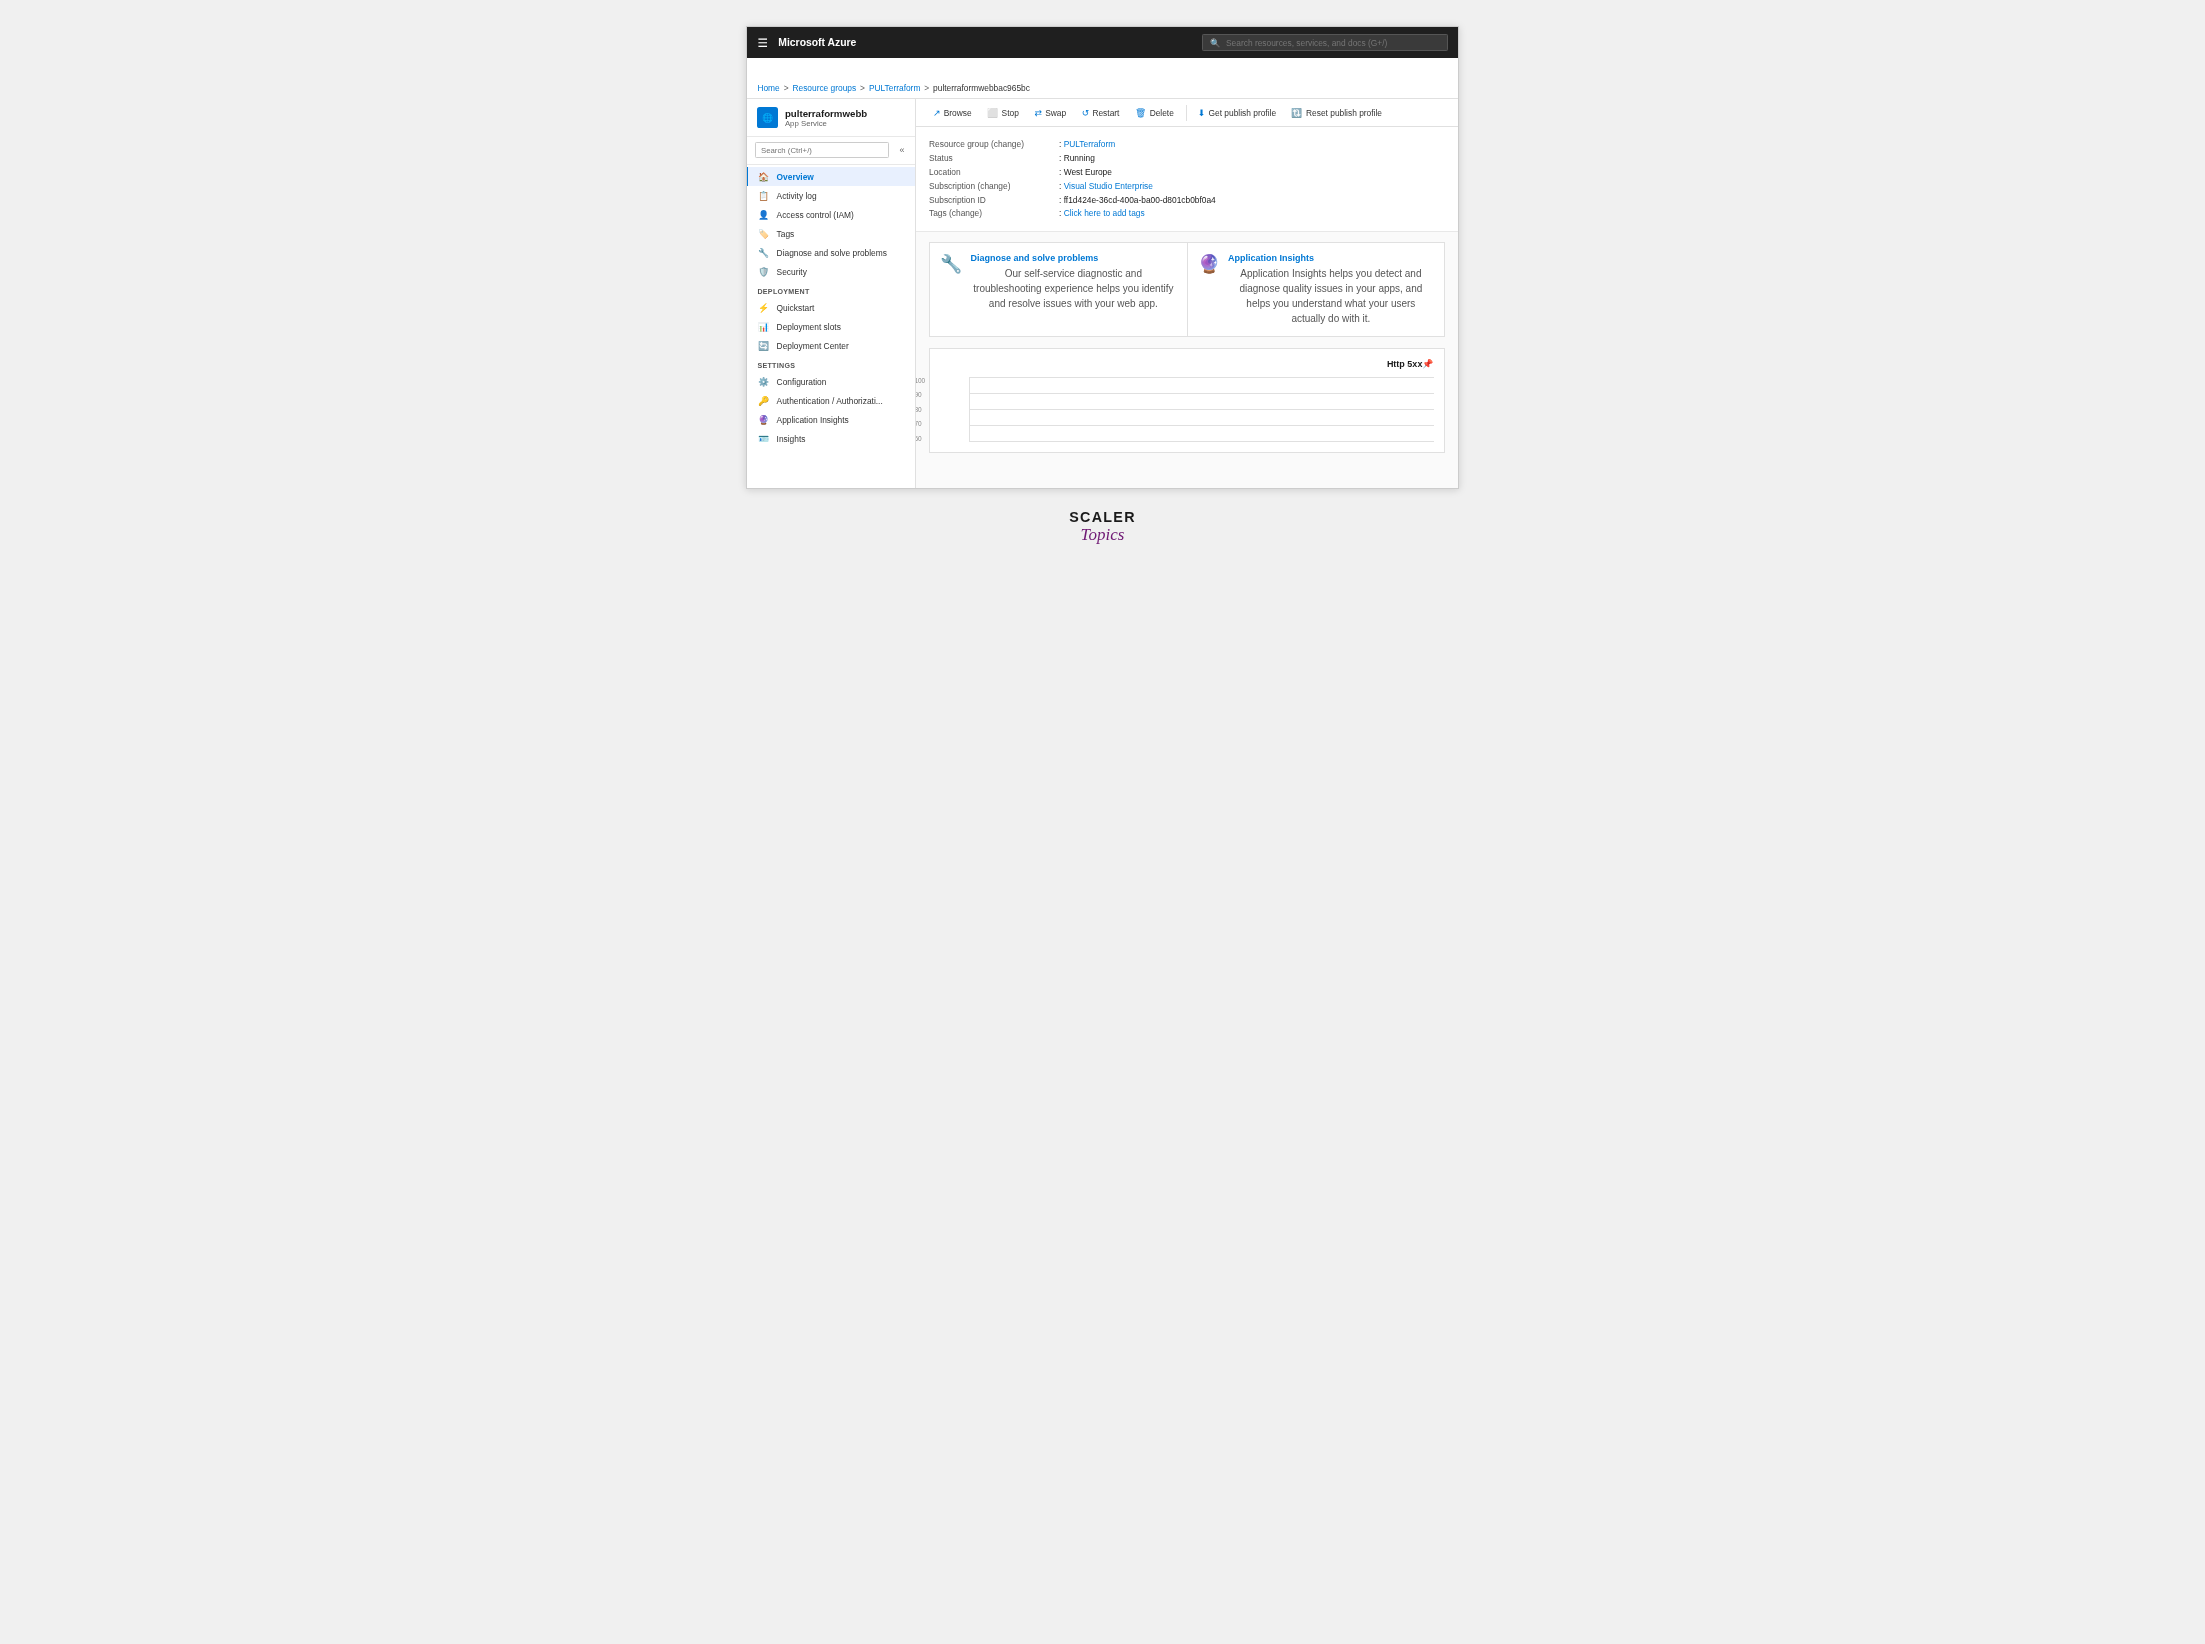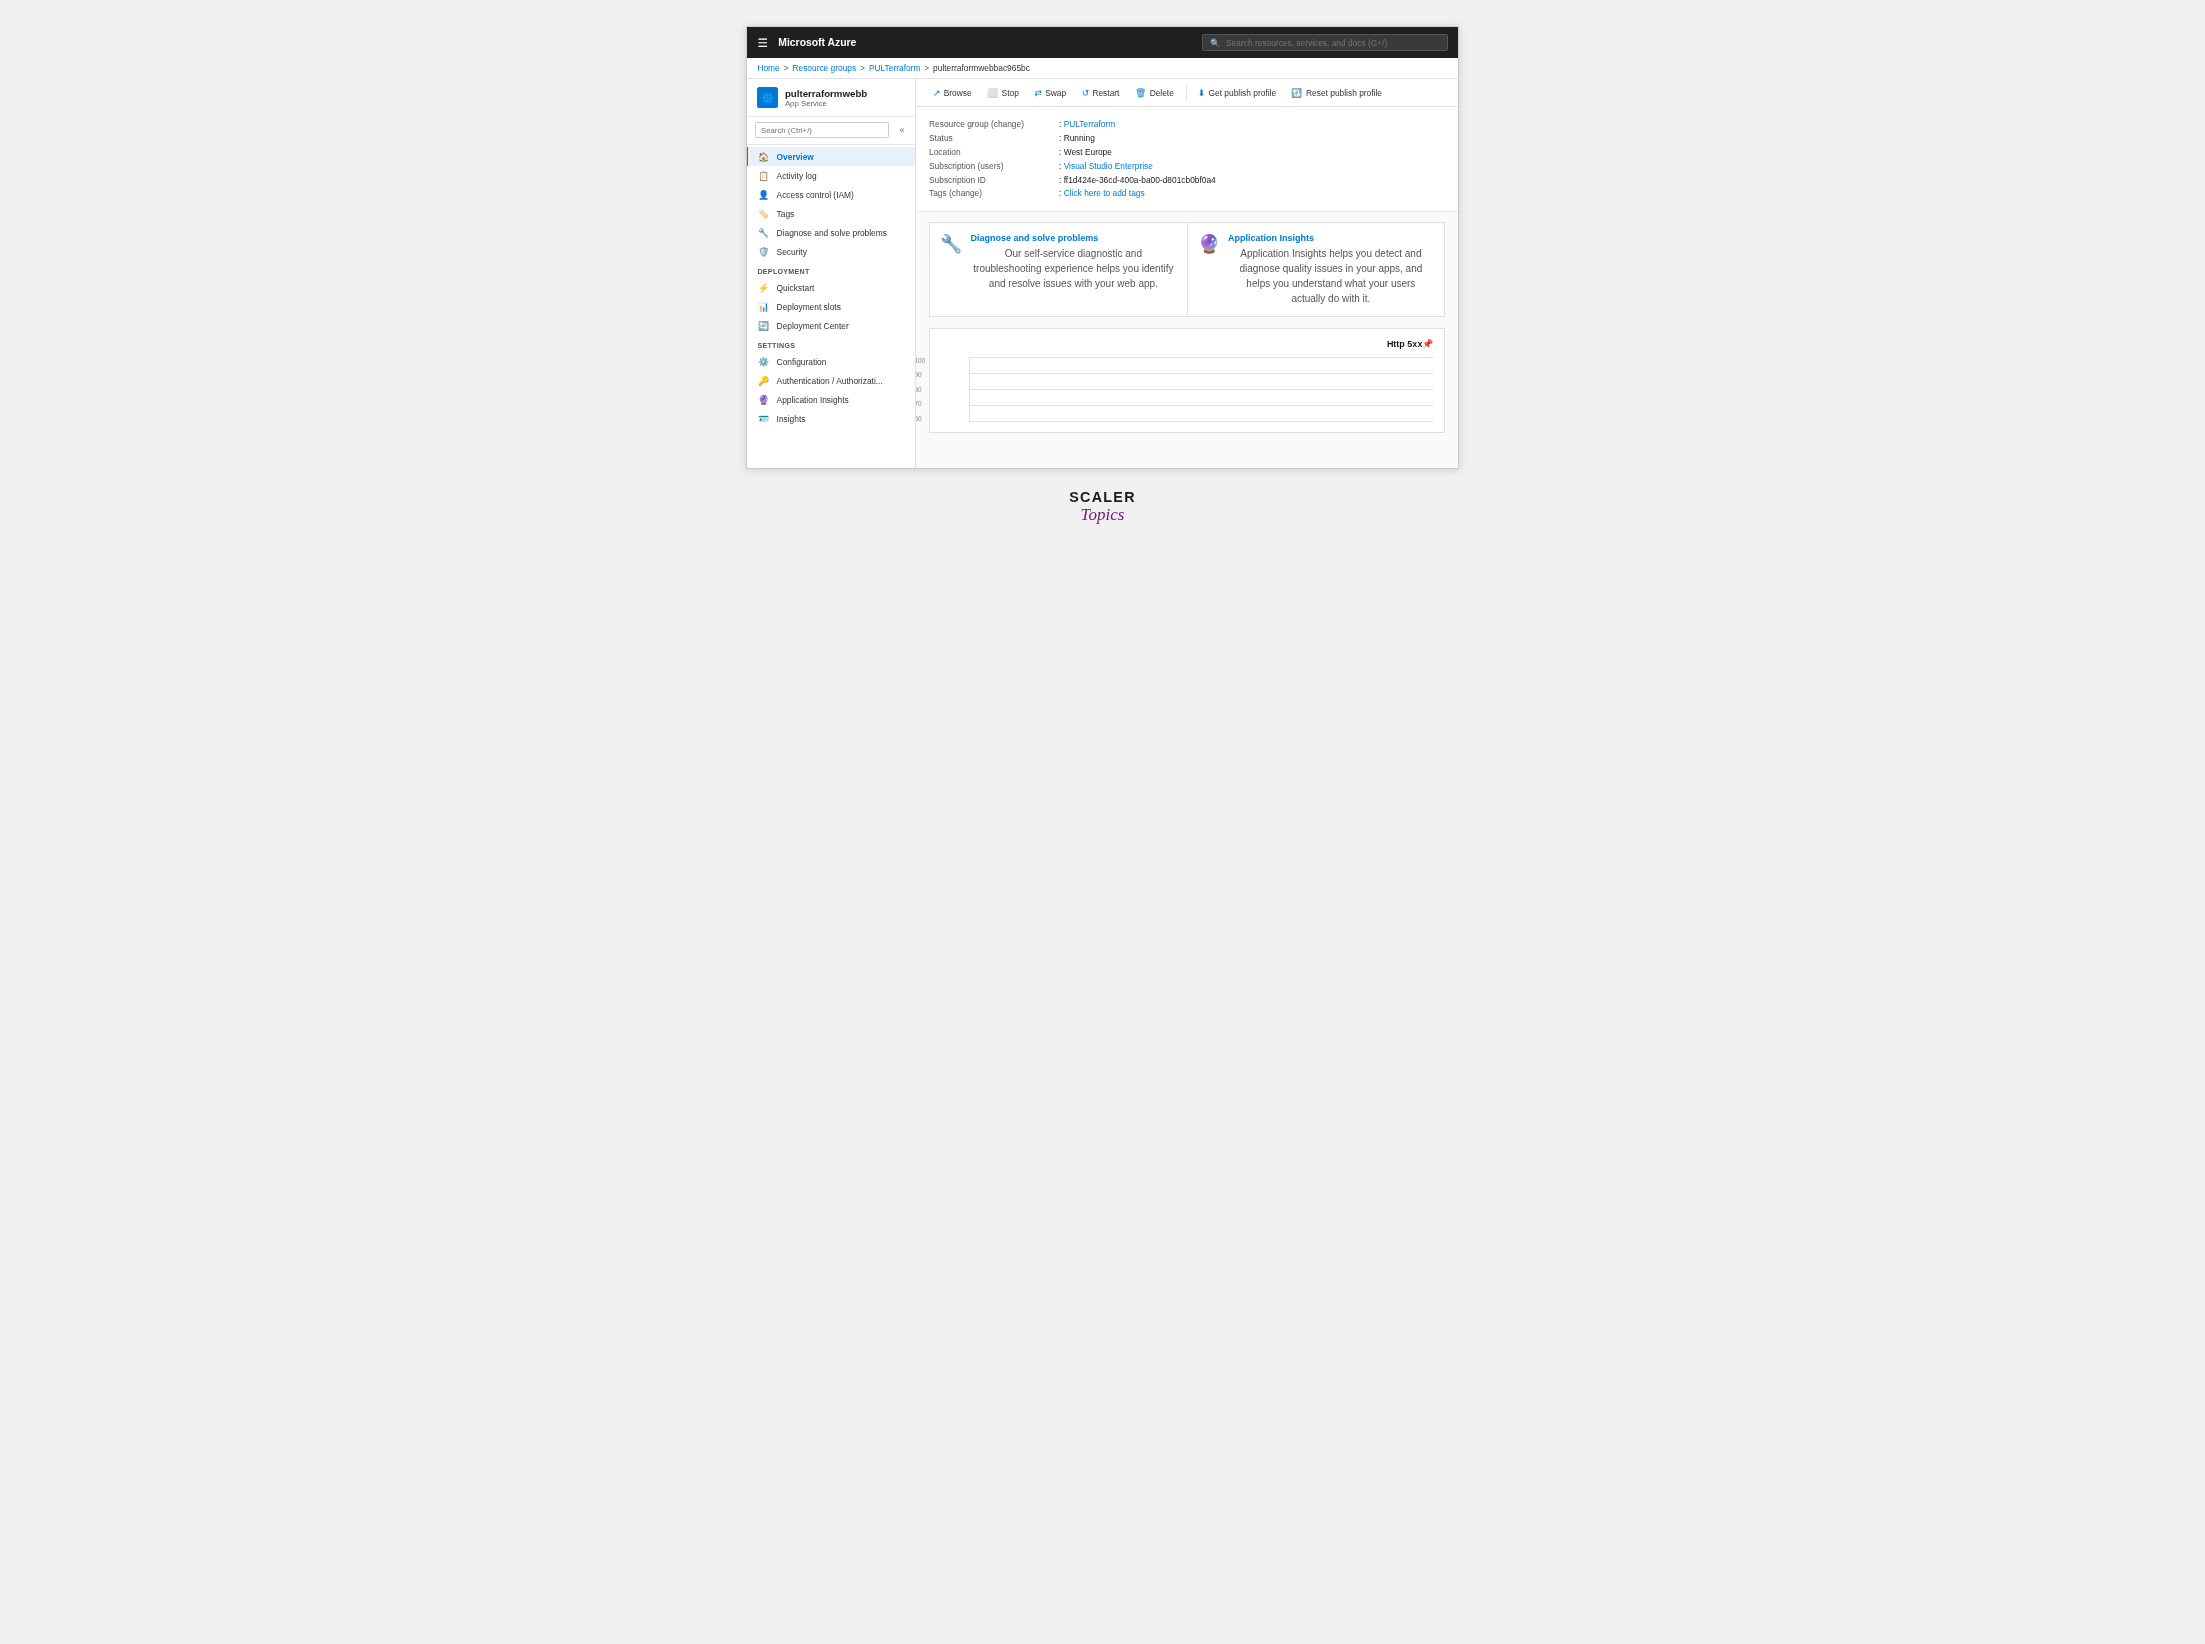--- a/index.html
+++ b/index.html
@@ -67,20 +67,21 @@
     
     .breadcrumb-bar {
       background: #fff;
       padding: 5.2px 10.4px;
       font-size: 8.4px;
       border-bottom: 0.6px solid #e0e0e0;
       display: flex;
       align-items: flex-start;
       gap: 3.9px;
       color: #0078d4;
+      margin-top: 20px;
     }
     .breadcrumb-bar span.sep {
       color: #666;
     }
     .breadcrumb-bar span.current {
       color: #333;
     }
     .breadcrumb-link {
       cursor: pointer;
       color: #0078d4;
@@ -509,21 +510,21 @@
           <span class="prop-label">Status</span>
           <span class="prop-value">:&nbsp;</span>
           <span class="prop-value">Running</span>
         </div>
         <div class="prop-row">
           <span class="prop-label">Location</span>
           <span class="prop-value">:&nbsp;</span>
           <span class="prop-value">West Europe</span>
         </div>
         <div class="prop-row">
-          <span class="prop-label">Subscription (users)</span>
+          <span class="prop-label">Subscription (change)</span>
           <span class="prop-value">:&nbsp;</span>
           <span class="prop-value link">Visual Studio Enterprise</span>
         </div>
         <div class="prop-row">
           <span class="prop-label">Subscription ID</span>
           <span class="prop-value">:&nbsp;</span>
           <span class="prop-value">ff1d424e-36cd-400a-ba00-d801cb0bf0a4</span>
         </div>
         <div class="prop-row">
           <span class="prop-label">Tags (change)</span>

